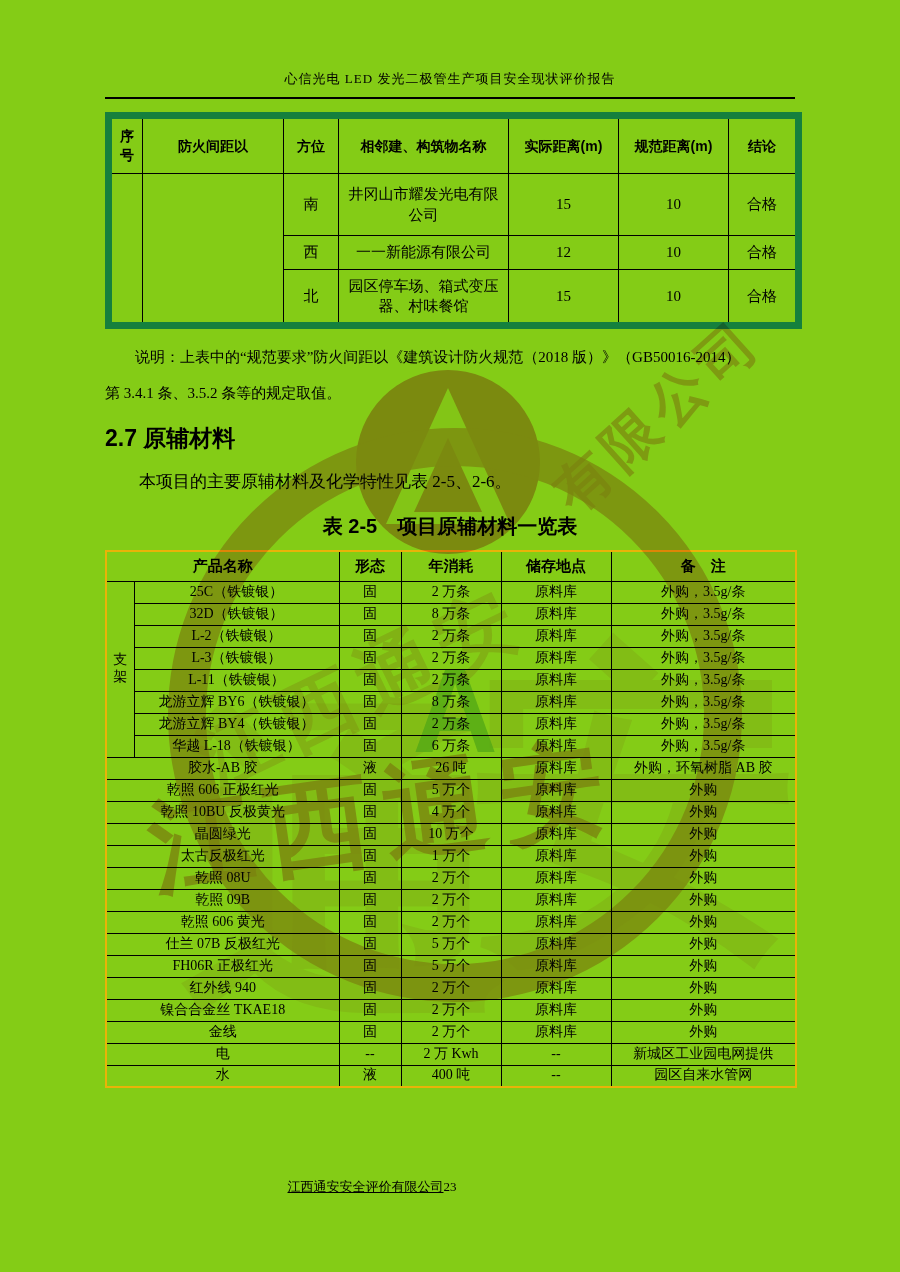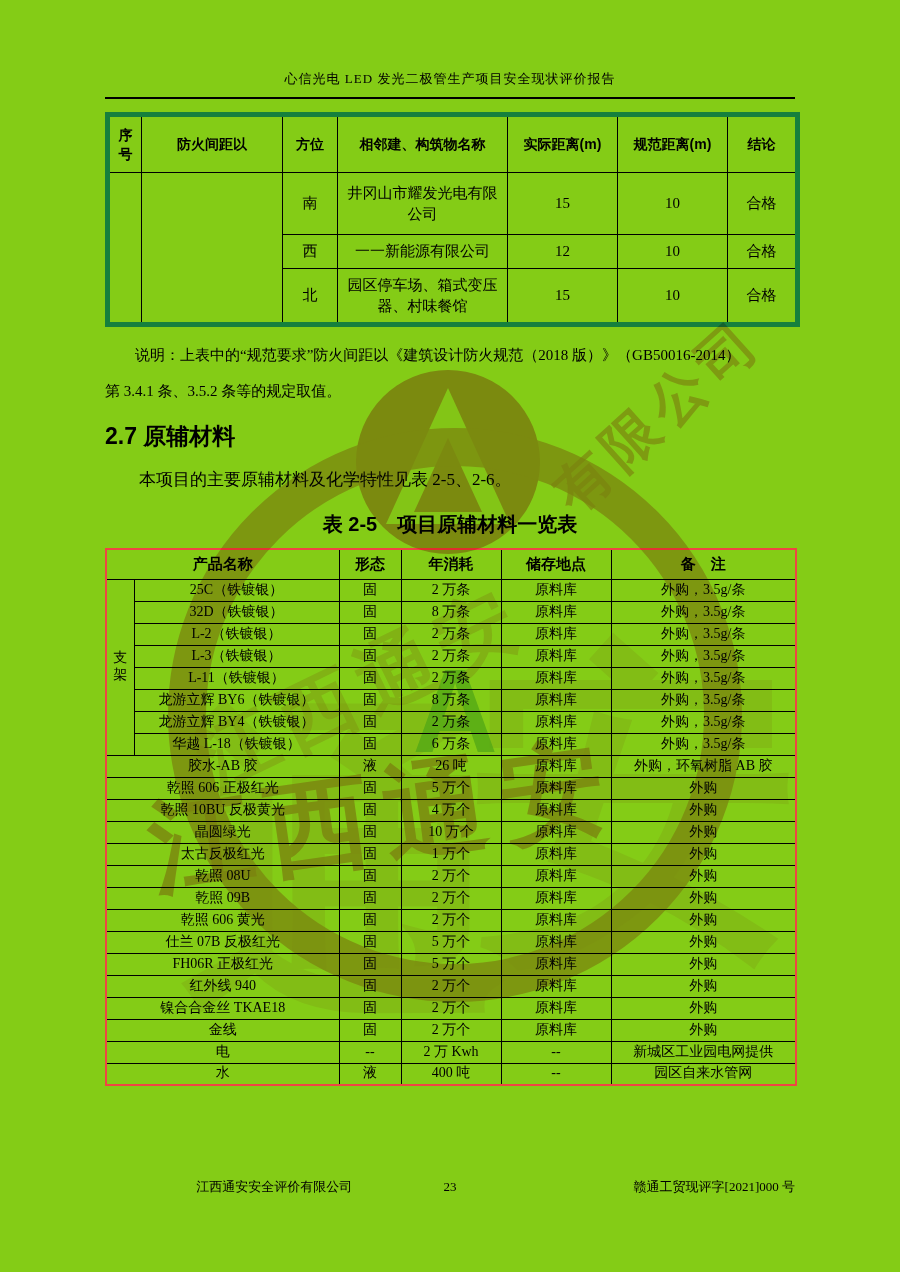--- a/index.html
+++ b/index.html
@@ -13,47 +13,47 @@
   .content { position:absolute; left:105px; top:70px; width:690px; z-index:1; }
   .doc-header {
     text-align:center; font-size:13px; letter-spacing:1px;
     padding-bottom:9px; border-bottom:2px solid #000;
   }
   table { border-collapse:collapse; width:690px; table-layout:fixed; }
   th, td {
     border:1px solid #000; text-align:center; vertical-align:middle;
     padding:2px 4px; word-break:break-all; line-height:1.35;
   }
-  .t1 { margin-top:13px; border:5px solid #15803d; }
+  .t1 { margin-top:13px; border:7px solid #15803d; }
   .t1 th { font-family:"Liberation Sans","DejaVu Sans",sans-serif; font-weight:bold; font-size:14px; height:58px; }
   .t1 td { font-size:15px; }
   .t1 tbody tr:nth-child(1) td { height:62px; }
   .t1 tbody tr:nth-child(2) td { height:34px; }
   .t1 tbody tr:nth-child(3) td { height:56px; }
   .note { margin-top:10px; font-size:15px; line-height:36px; }
   .note-line1 { text-indent:2em; }
   .section-heading {
     margin-top:12px; font-family:"Liberation Sans","DejaVu Sans",sans-serif;
     font-weight:bold; font-size:23px; line-height:30px;
   }
   .para { margin-top:16px; font-size:17px; line-height:26px; text-indent:2em; }
   .caption {
     margin-top:18px; text-align:center; font-weight:bold; font-size:20px;
     font-family:"Liberation Sans","DejaVu Sans",sans-serif;
   }
-  .t2 { margin-top:10px; border:2px solid #ef4444; }
+  .t2 { margin-top:10px; border:2px solid #eab308; }
   .t2 th { font-family:"Liberation Sans","DejaVu Sans",sans-serif; font-weight:bold; font-size:15px; height:30px; }
   .t2 td { font-size:14px; height:22px; padding:0 4px; line-height:1.2; }
   .group-cell { font-size:15px; line-height:1.7; padding:0 2px; }
   .footer {
     position:absolute; left:105px; top:1178px; width:690px; z-index:1;
     display:grid; grid-template-columns:1fr auto 1fr; align-items:center;
     font-size:13px;
   }
-  .footer .f-left { text-align:center; }
+  .footer .f-left { text-align:right;text-decoration:underline; }
   .footer .f-mid { text-align:left; }
   .footer .f-right { text-align:right; }
   .watermark {
     position:absolute; left:0; top:0; z-index:5;
     pointer-events:none; mix-blend-mode:multiply;
   }
   .wm-font { font-family:"Liberation Sans","DejaVu Sans",sans-serif; font-weight:bold; }
 </style>
 </head>
 <body>
@@ -305,21 +305,20 @@
             <td>园区自来水管网</td>
           </tr>
         </tbody>
     </table>
 
   </div>
 
   <div class="footer">
     <span class="f-left">江西通安安全评价有限公司</span>
     <span class="f-mid">23</span>
-    <span class="f-right">赣通工贸现评字[2021]000 号</span>
   </div>
 
   <svg class="watermark" width="900" height="1272" viewBox="0 0 900 1272">
     <g opacity="0.5">
 
       <circle cx="448" cy="462" r="92" fill="#dd5a52"></circle>
       <polygon points="448,388 510,524 386,524" fill="#ffffff" opacity="0.9"></polygon>
       <polygon points="448,438 482,512 414,512" fill="#dd5a52"></polygon>
 
       <circle cx="455" cy="715" r="268" fill="none" stroke="#dd5a52" stroke-width="38" opacity="0.8"></circle>

